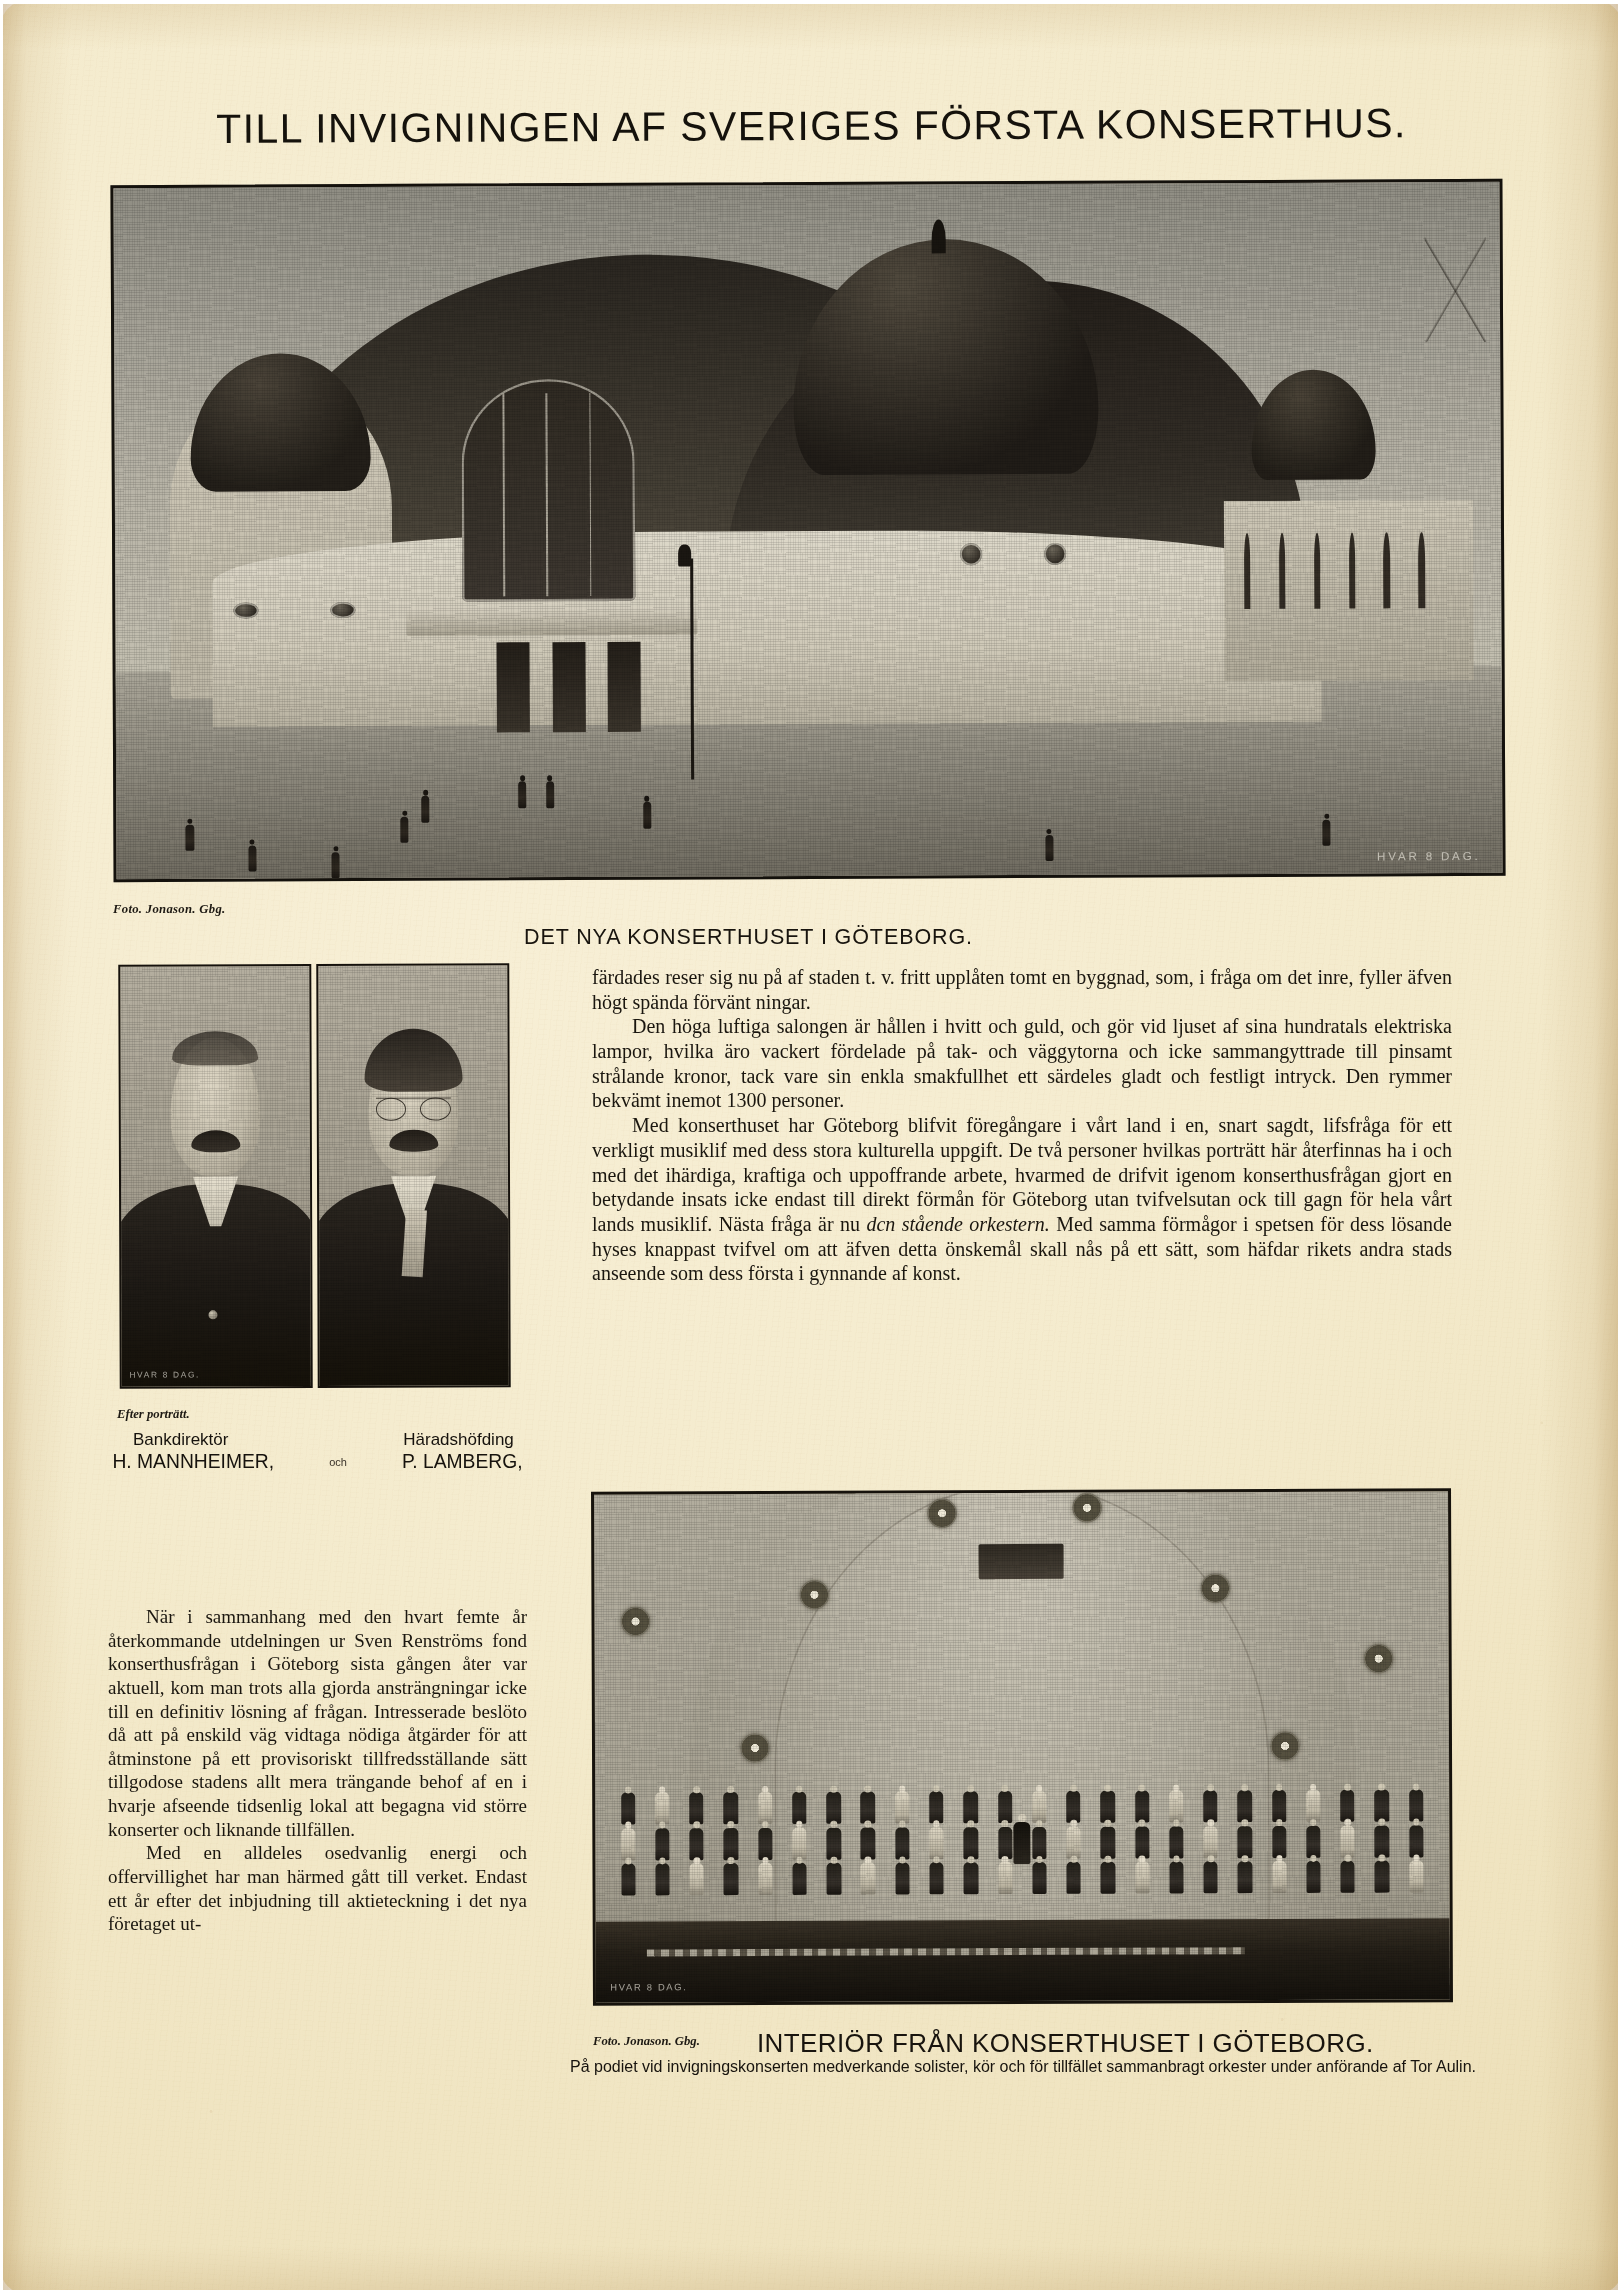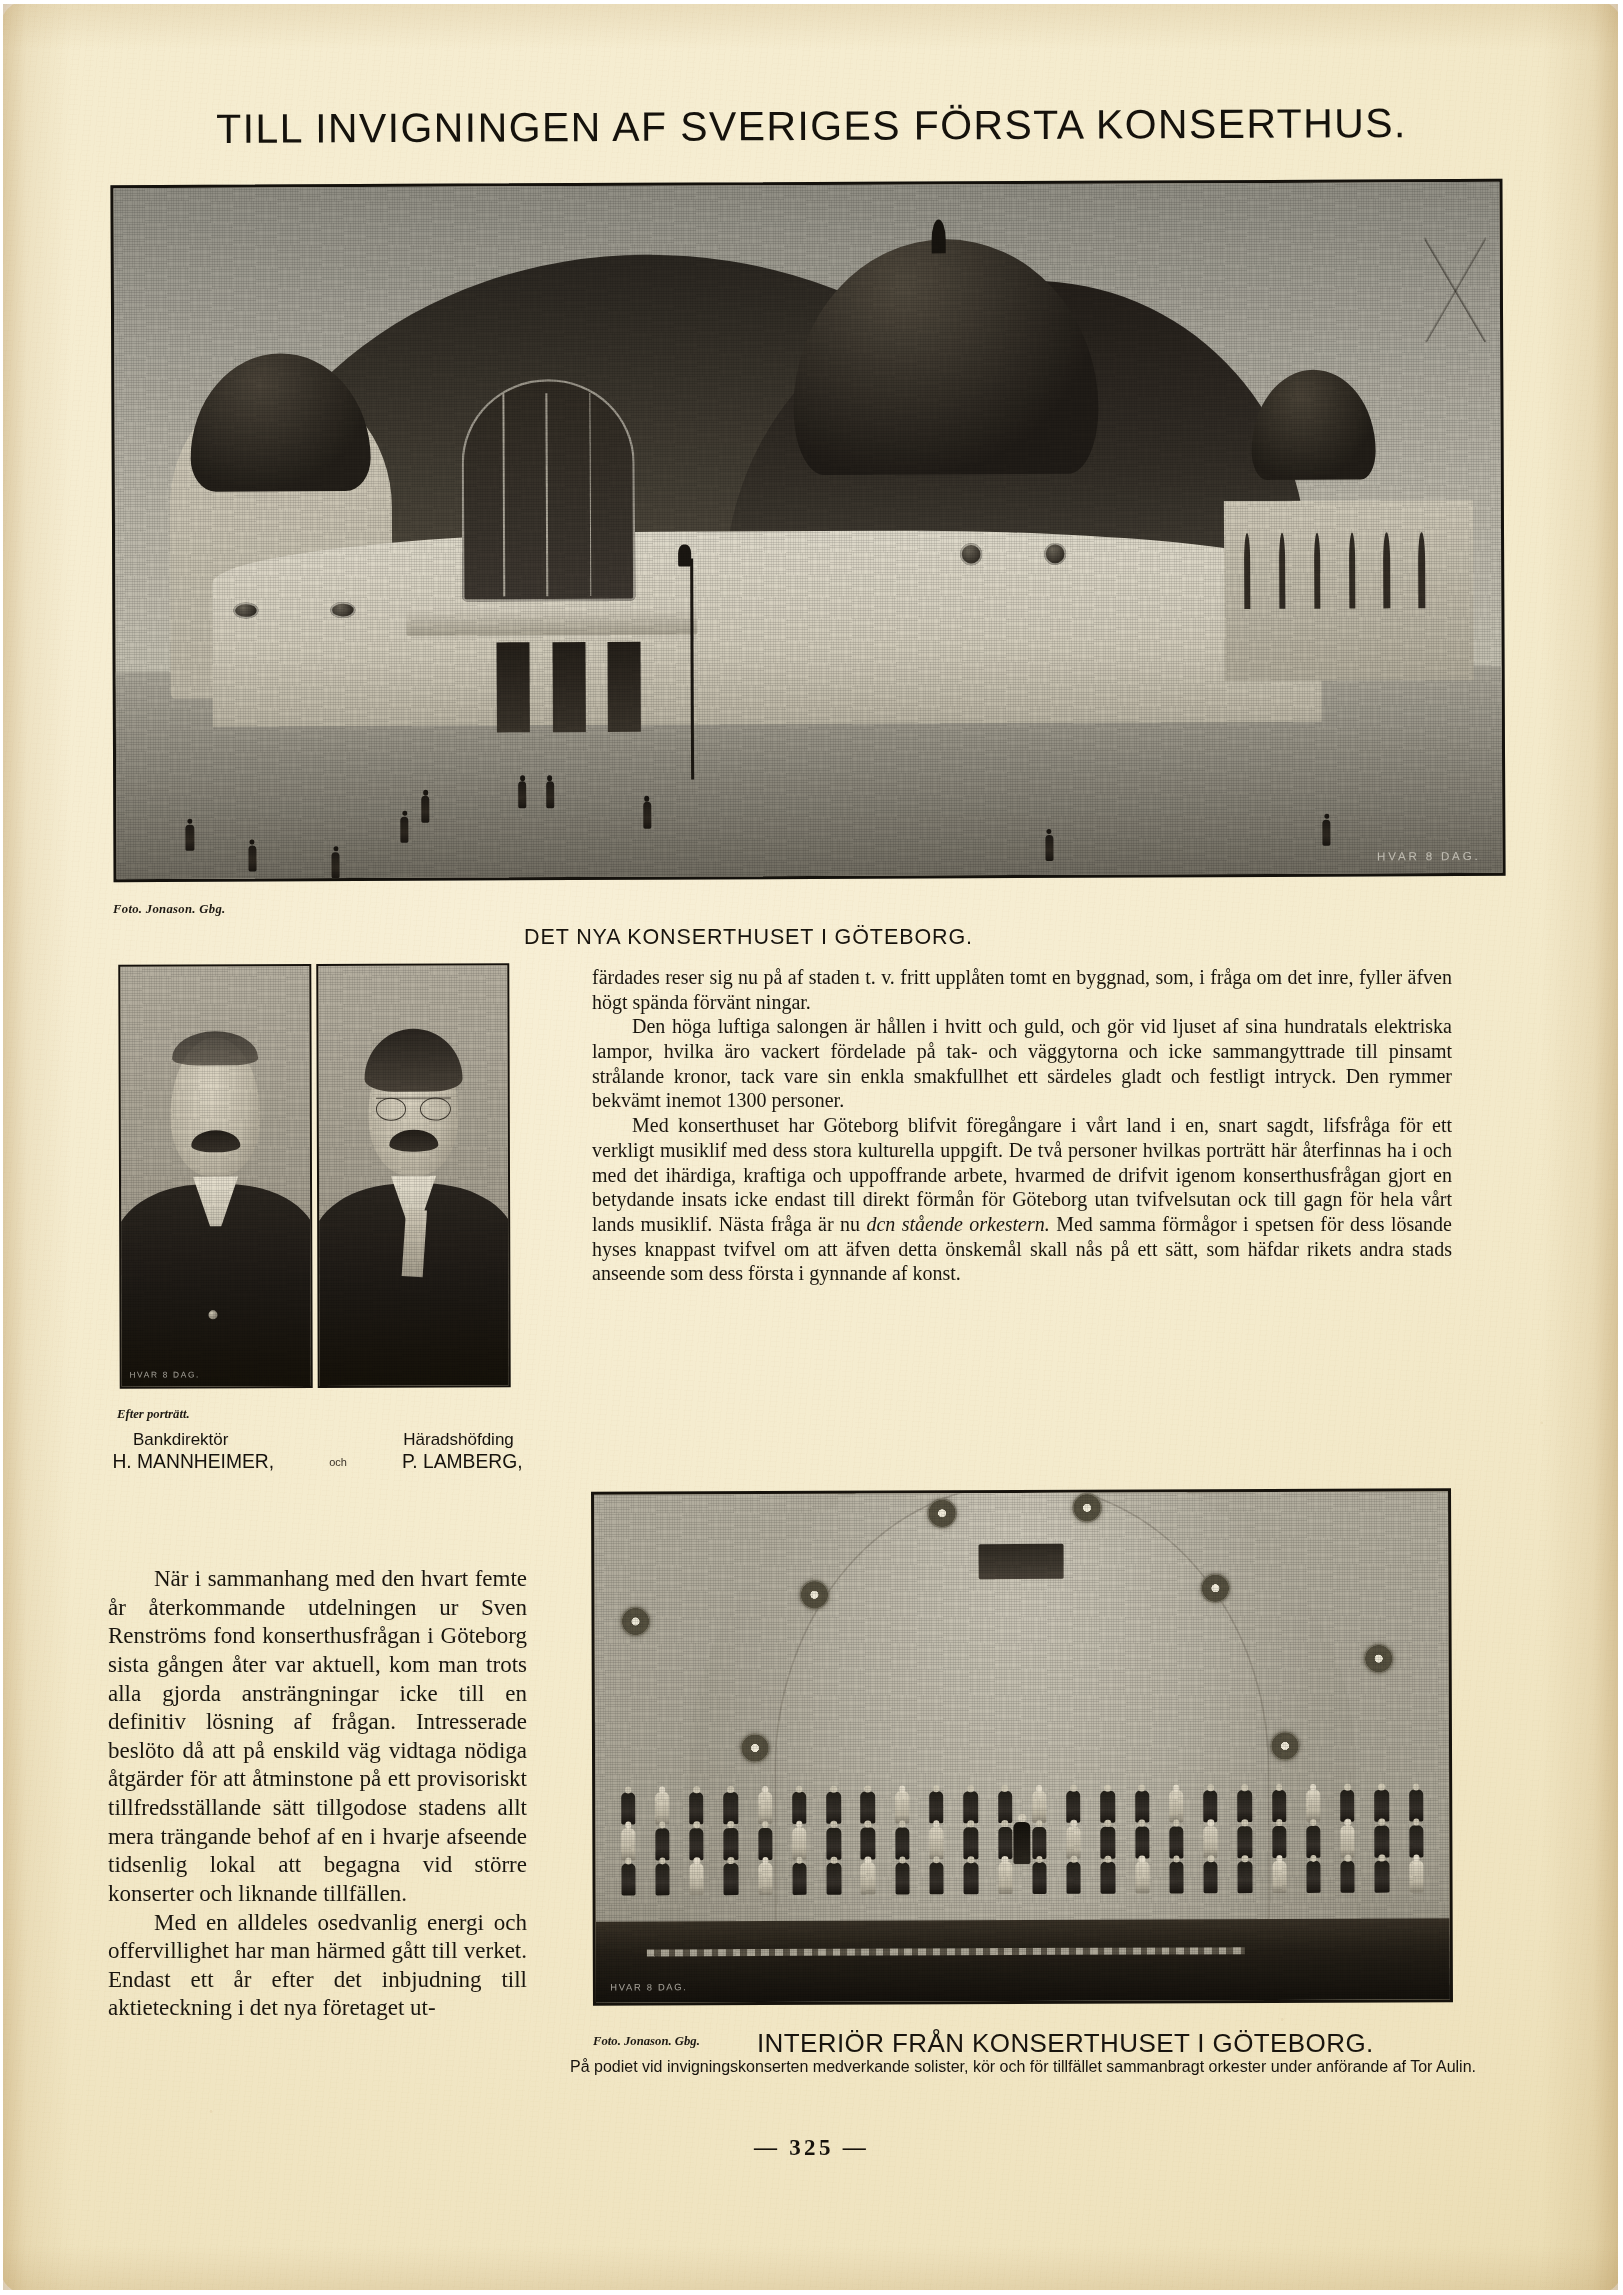--- a/index.html
+++ b/index.html
@@ -354,23 +354,23 @@
   
   .col {
     position:absolute;
     color: #1a160f;
     font-family: "Liberation Serif", serif;
     text-align: justify;
     text-justify: inter-word;
     -webkit-hyphens: none; hyphens: none;
   }
   #col-left {
-    left: 108px; top: 1565px;
+    left: 108px; top: 1605px;
     width: 419px;
-    font-size: 23px;
+    font-size: 19px;
     line-height: 1.245;
   }
   #col-right {
     left: 592px; top: 965px;
     width: 860px;
     font-size: 20px;
     line-height: 1.235;
   }
   .col p { margin: 0; text-indent: 2.0em; }
   .col p.noindent { text-indent: 0; }
@@ -707,21 +707,20 @@
     <div id="int-stage-edge"></div>
 
     <div class="halftone"></div>
     <div class="wm" style="left:14.3px; bottom:10px; font-size:9.4px; letter-spacing:1.7px;">HVAR 8 DAG.</div>
   </div>
 
   <div id="cap-int-credit">Foto. Jonason. Gbg.</div>
   <div id="cap-int-title">INTERIÖR FRÅN KONSERTHUSET I GÖTEBORG.</div>
   <div id="cap-int-sub">På podiet vid invigningskonserten medverkande solister, kör och för tillfället sammanbragt orkester under anförande af Tor Aulin.</div>
 
-  <div id="page-number">— 325 —</div>
 
   <div class="scan-strip" id="strip-top"></div>
   <div class="scan-strip" id="strip-left"></div>
   <div class="scan-strip" id="strip-right"></div>
   <div class="scan-strip" id="strip-bottom"></div>
 
 </div>
 
 
 </body></html>

